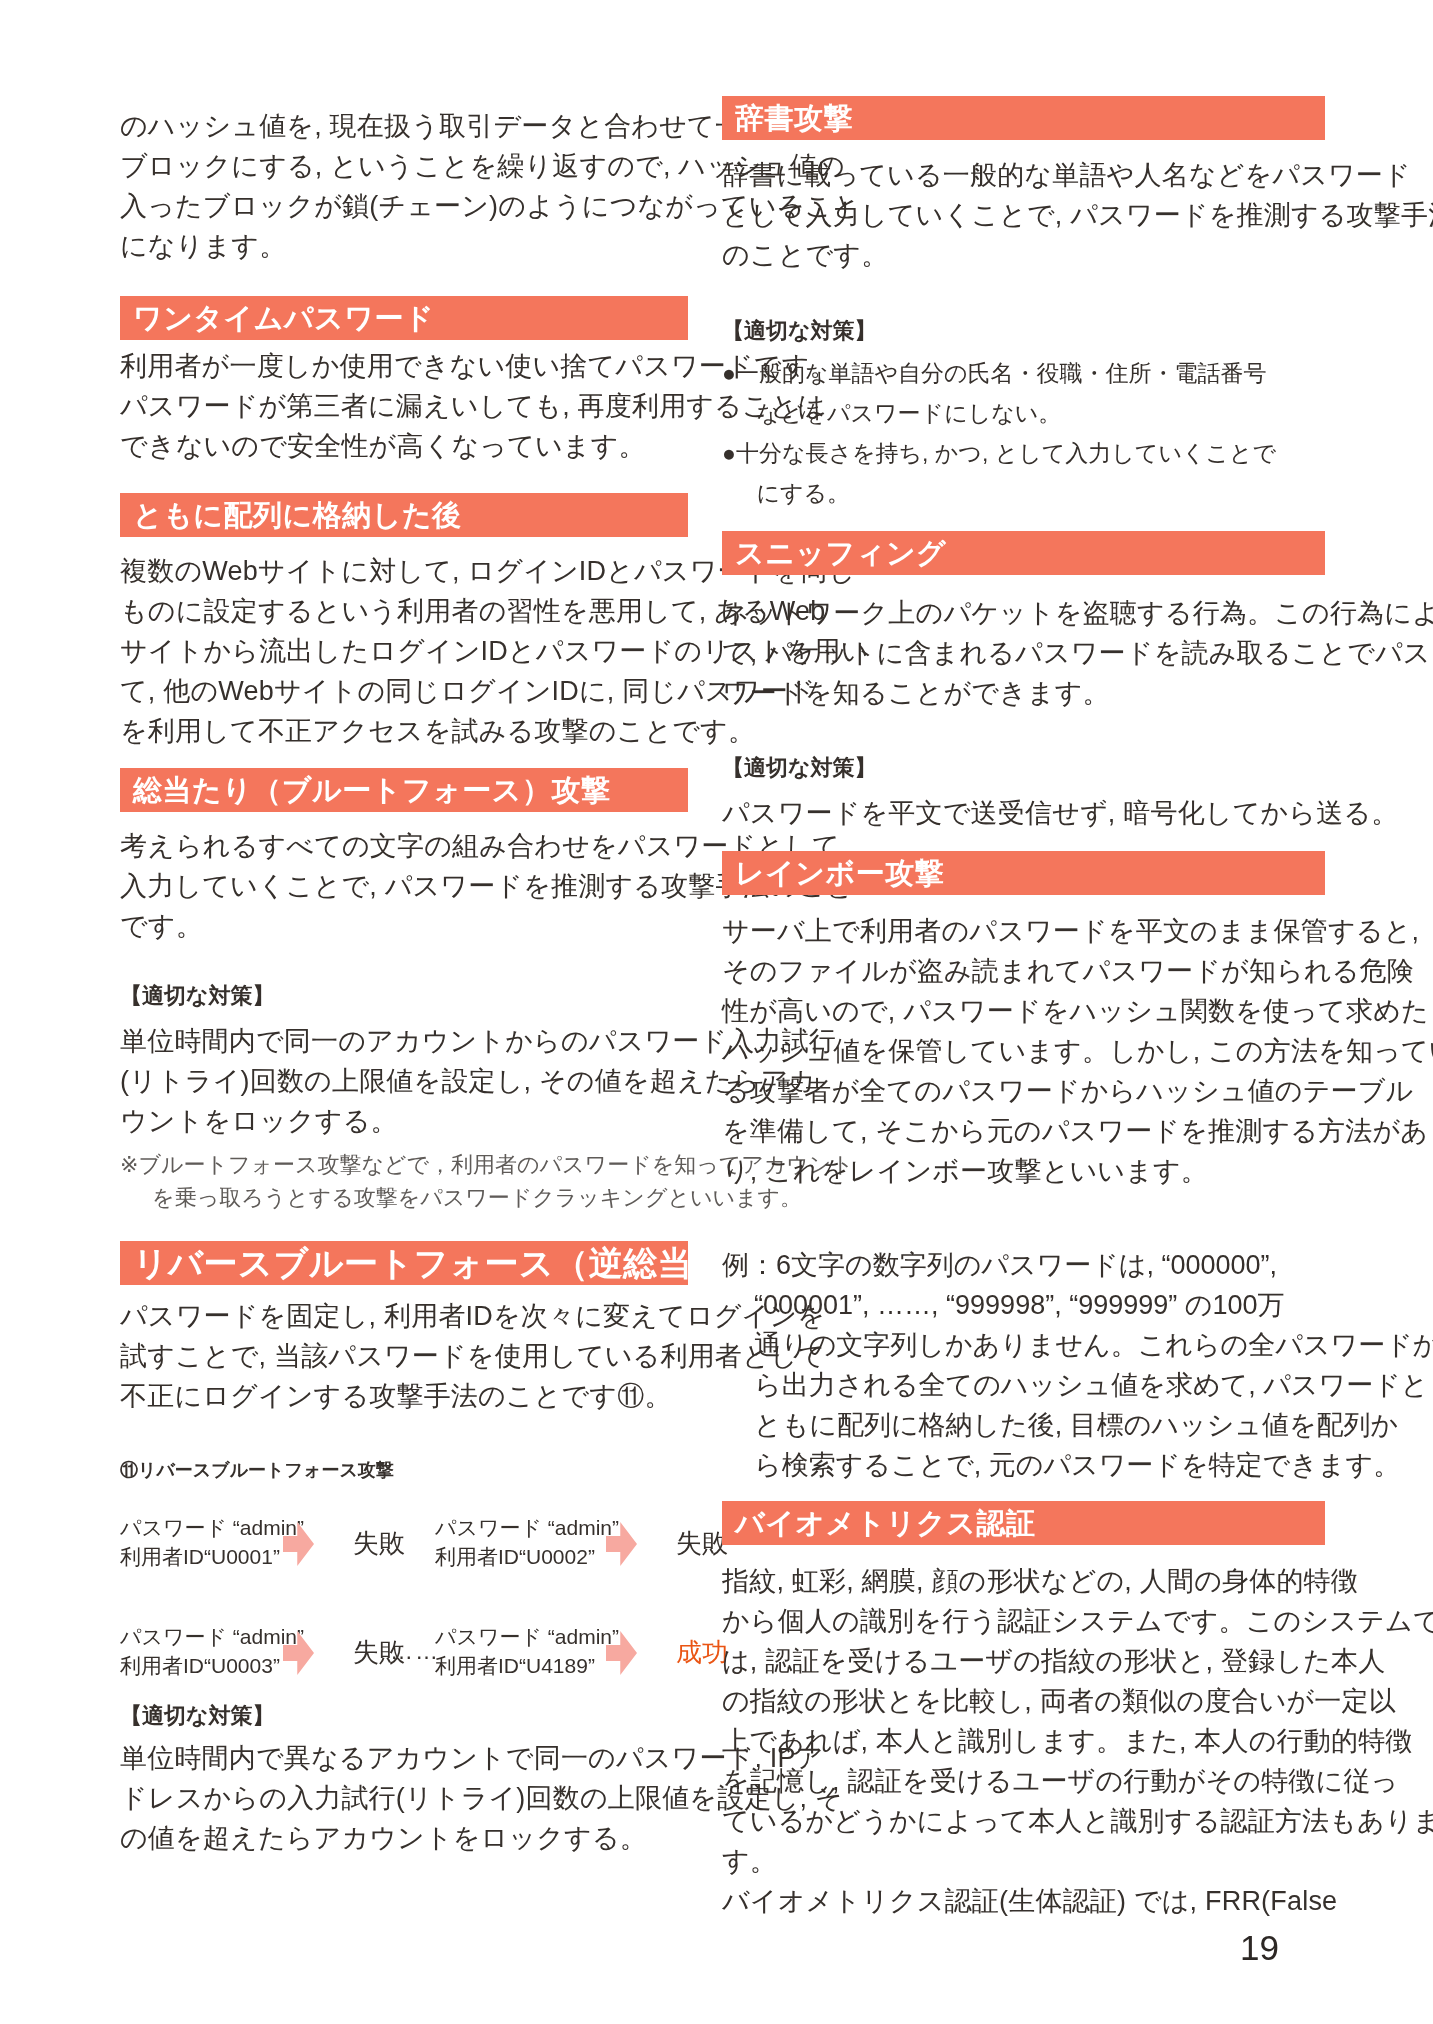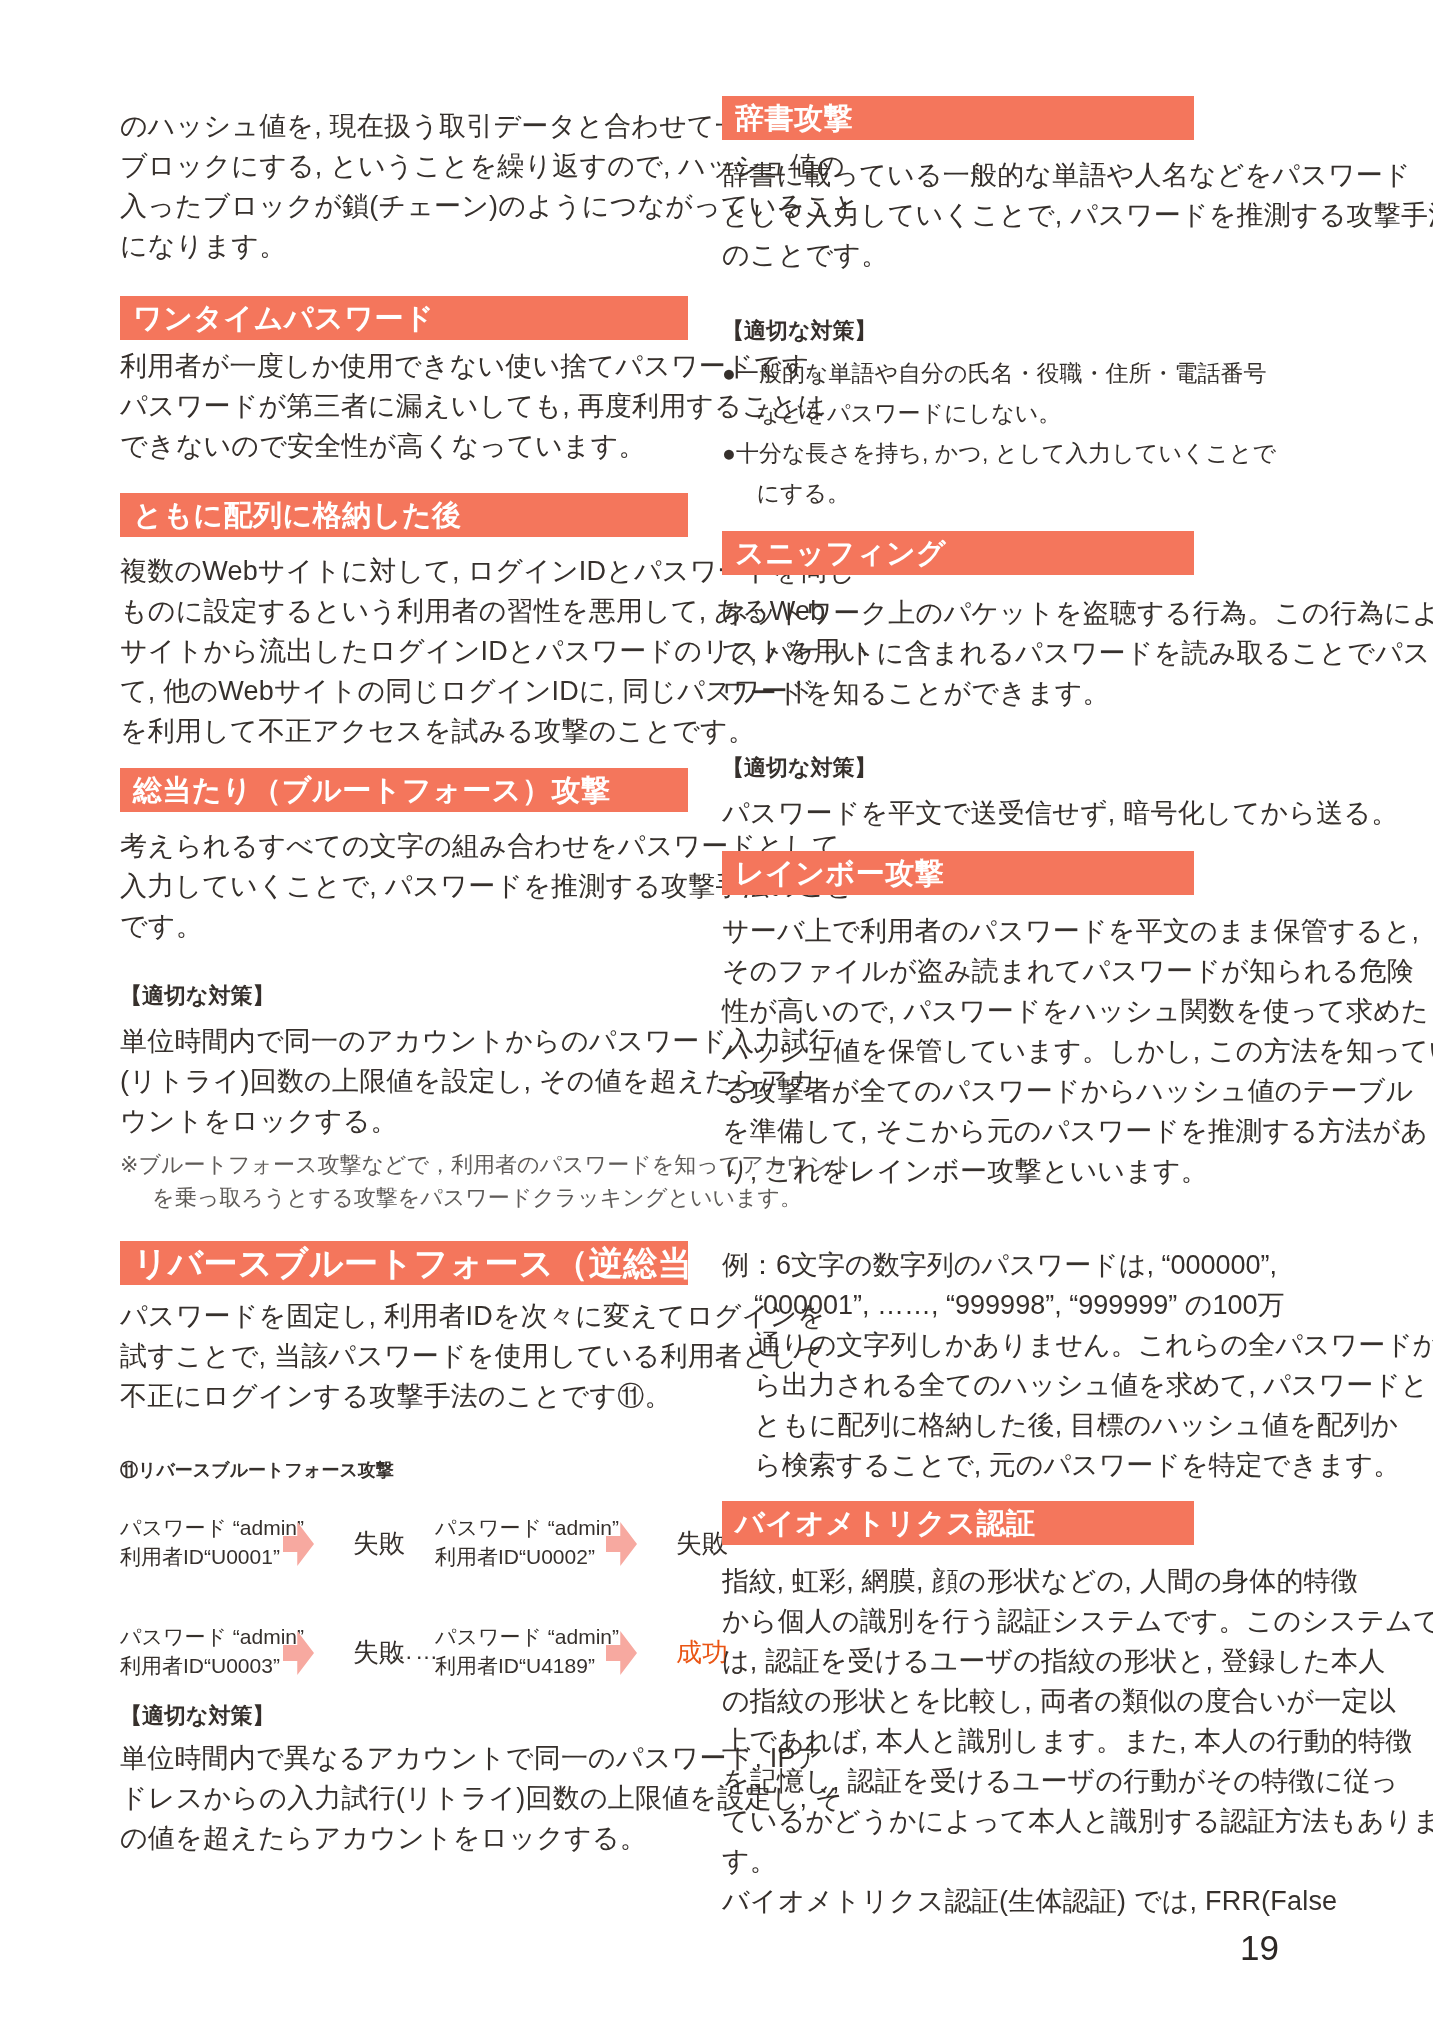--- a/index.html
+++ b/index.html
@@ -10,21 +10,21 @@
     --note:#5f5b58;
   }
   html,body{margin:0;padding:0;}
   body{
     width:1433px;height:2024px;position:relative;background:#ffffff;
     font-family:"Liberation Sans","DejaVu Sans",sans-serif;
     color:var(--text);
   }
   .abs{position:absolute;}
   .col-left{left:120px;width:568px;}
-  .col-right{left:722px;width:472px;}
+  .col-right{left:722px;width:603px;}
   .body-text{
     font-size:27px;line-height:40px;white-space:pre;letter-spacing:0.2px;
   }
   .bar{
     background:var(--accent);color:#ffffff;font-weight:700;
     font-size:29px;height:44px;line-height:44px;padding-left:13px;
     box-sizing:border-box;white-space:nowrap;letter-spacing:0.5px;
   }
   .bar.small{font-size:34px;}
   .subhead{font-size:22px;font-weight:700;white-space:pre;}

